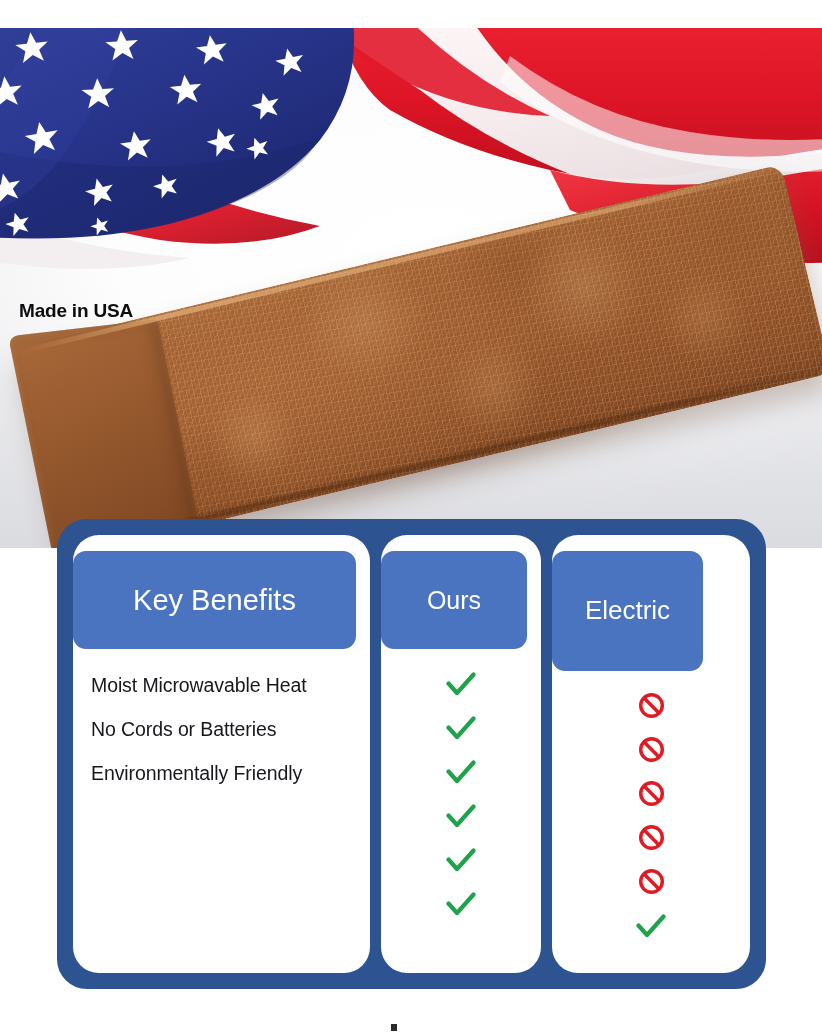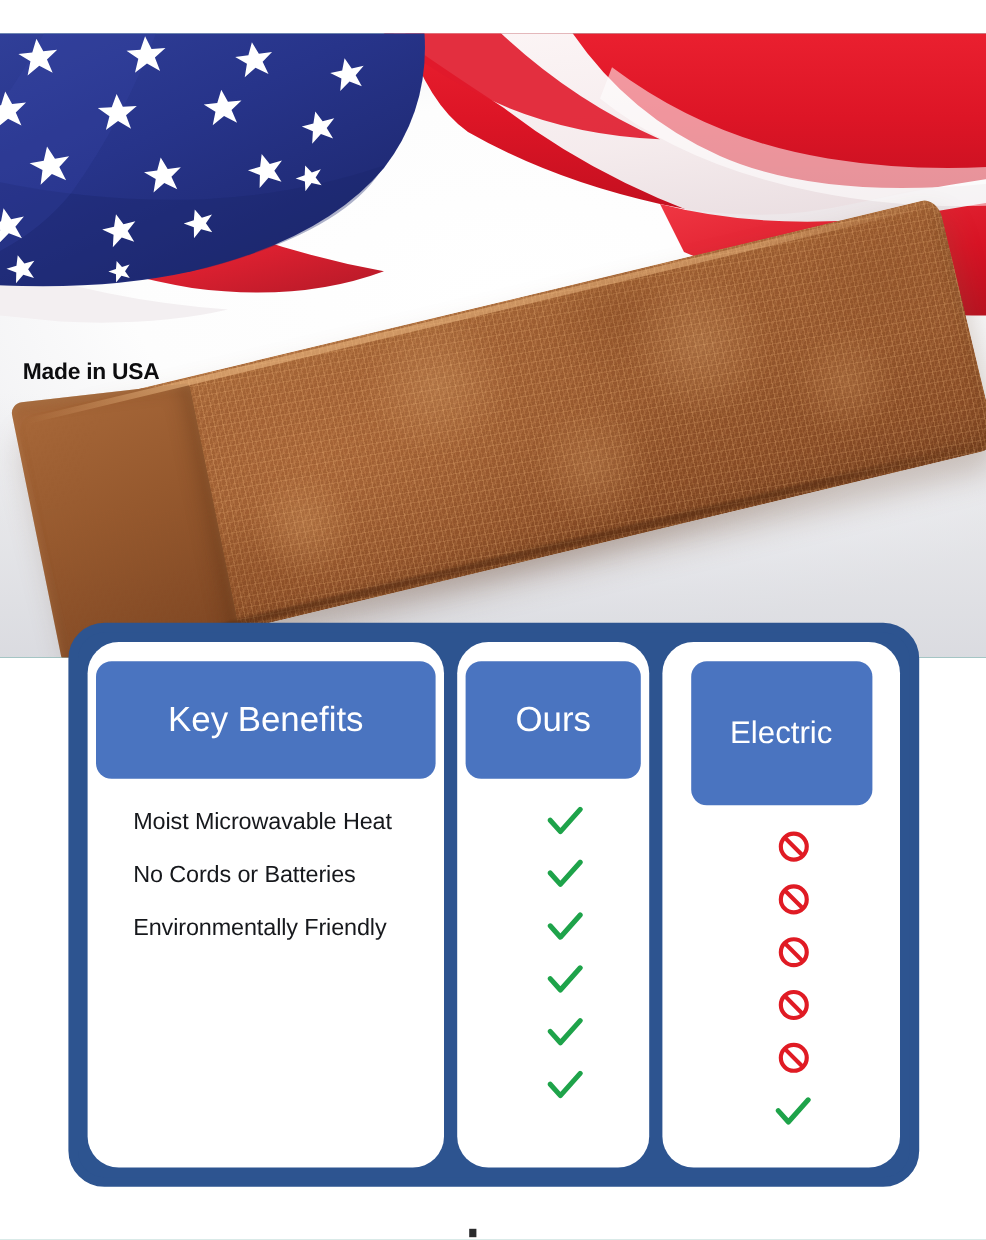--- a/index.html
+++ b/index.html
@@ -170,21 +170,21 @@
     align-items: stretch;
     padding: 8px 8px 8px 8px;
     gap: 11px;
   }
   .table-column {
     background: #ffffff;
     border-radius: 26px;
     box-sizing: border-box;
     display: flex;
     flex-direction: column;
-    align-items: center;
+    align-items: flex-start;
     padding: 16px 0 10px 0;
     overflow: hidden;
   }
   #column-benefits { flex: 0 0 297px; }
   #column-ours     { flex: 0 0 160px; }
   #column-electric { flex: 1 1 auto; }
 
   .column-header {
     background: #4a74c0;
     color: #ffffff;
@@ -199,21 +199,21 @@
     box-sizing: border-box;
   }
   #header-benefits {
     width: 283px;
     height: 98px;
     font-size: 29px;
   }
   #header-ours {
     width: 146px;
     height: 98px;
-    font-size: 29px;
+    font-size: 25px;
   }
   #header-electric {
     width: 151px;
     height: 120px;
     font-size: 26px;
     padding: 0 6px;
   }
 
   .rows-area {
     width: 100%;
@@ -222,21 +222,20 @@
     flex-direction: column;
     justify-content: flex-start;
     padding-top: 14px;
     box-sizing: border-box;
   }
   .benefit-row {
     height: 44px;
     display: flex;
     align-items: center;
     box-sizing: border-box;
-    margin-left: 20px;
   }
   #rows-benefits .benefit-row {
     padding-left: 18px;
     font-size: 19.5px;
     color: #16181c;
     letter-spacing: -0.1px;
     white-space: nowrap;
   }
   #rows-ours .benefit-row,
   #rows-electric .benefit-row {

